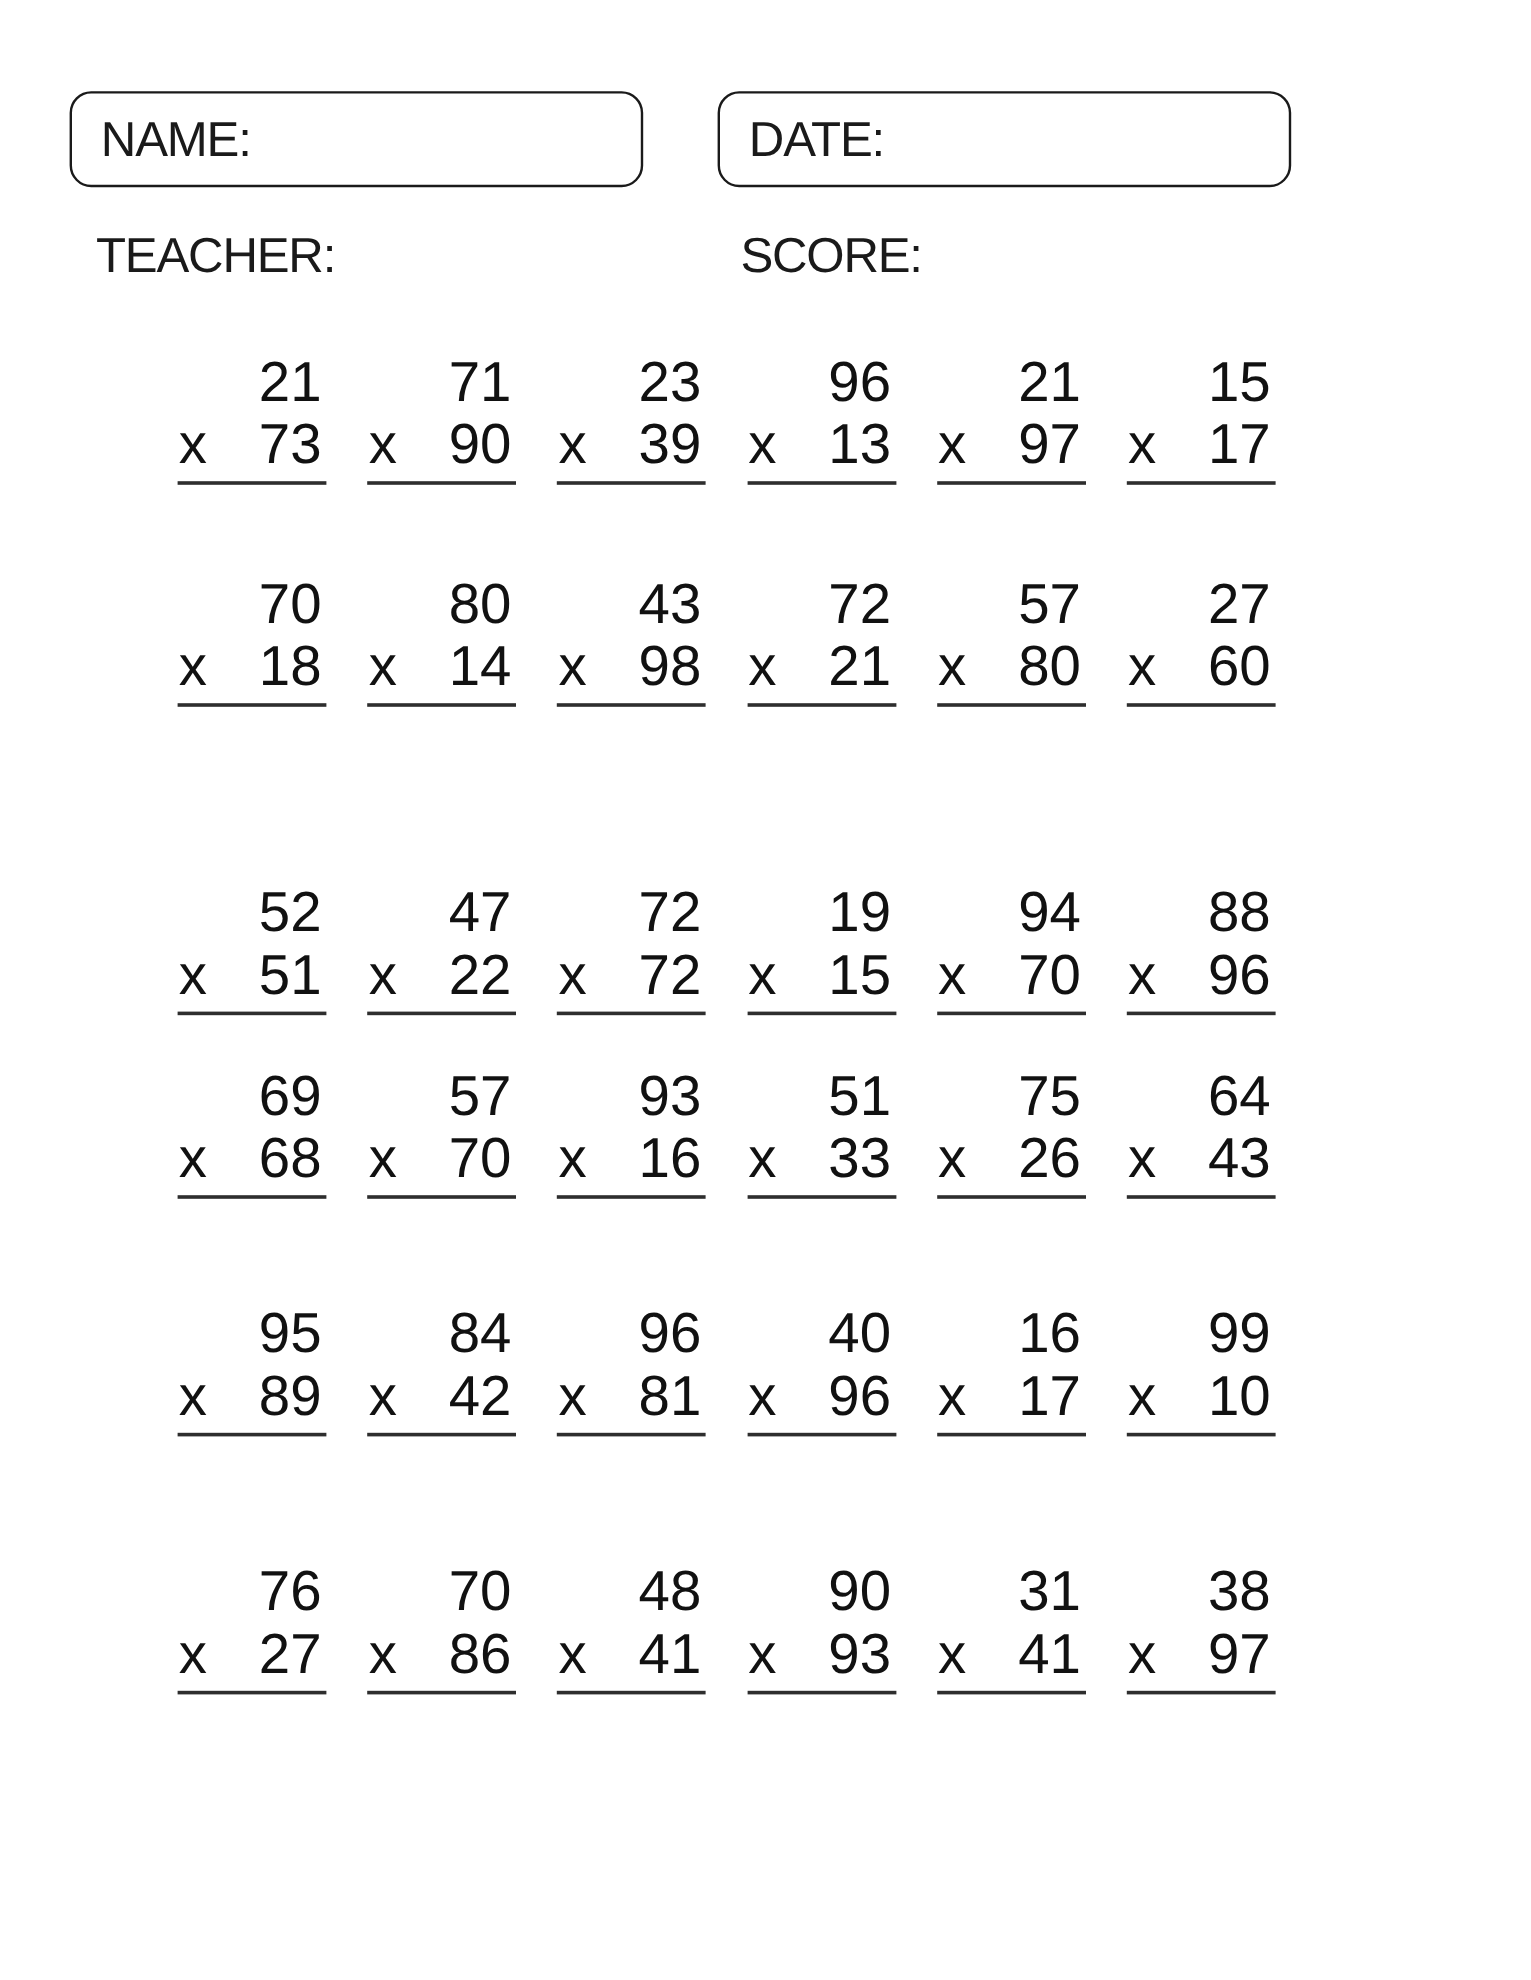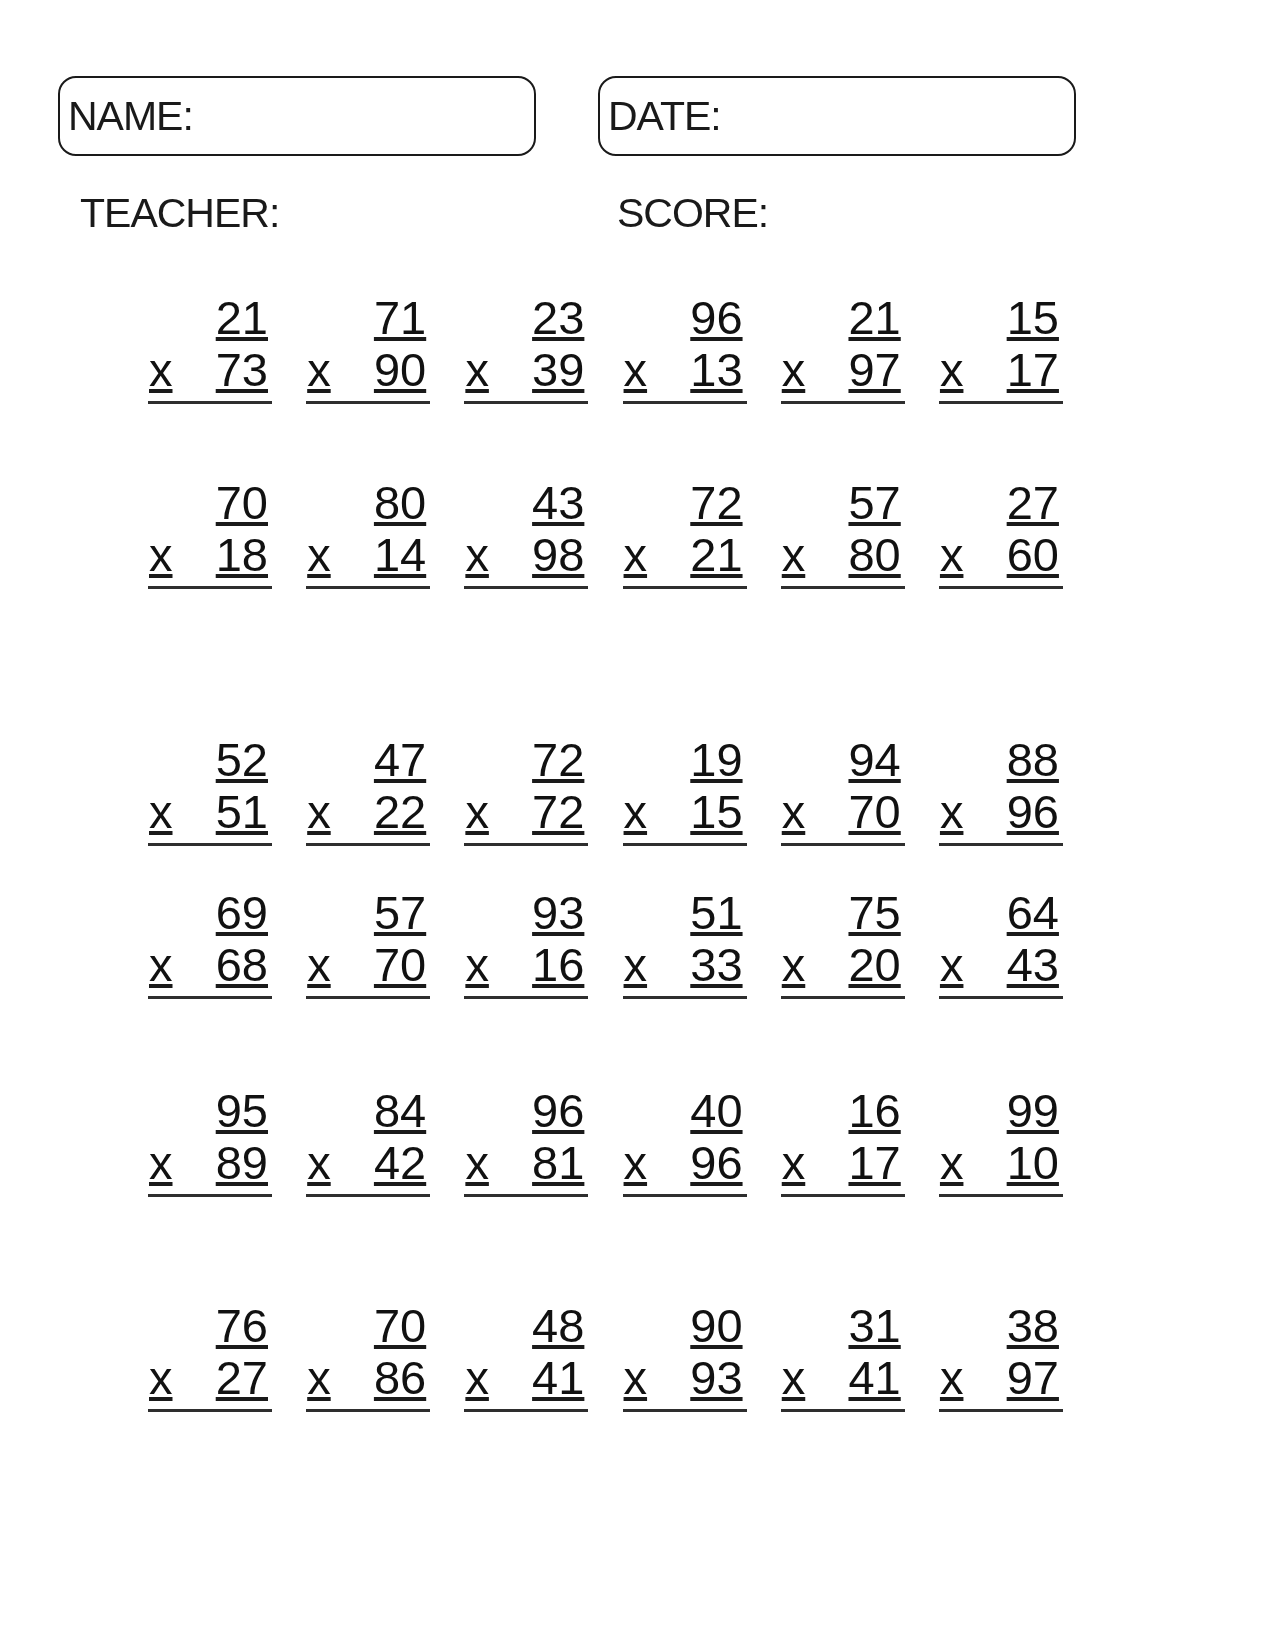--- a/index.html
+++ b/index.html
@@ -10,21 +10,21 @@
     font-family: "Liberation Sans", sans-serif;
     position: relative;
     overflow: hidden;
   }
   .field-box {
     position: absolute;
     width: 478px; height: 80px;
     border: 2.5px solid #1a1a1a;
     border-radius: 18px;
     display: flex; align-items: center;
-    padding-left: 8px;
+    padding-left: 24px;
     box-sizing: border-box;
     font-size: 41px;
     letter-spacing: -1px;
     background: #ffffff;
   }
   #name-box { left: 58px; top: 76px; }
   #date-box { left: 598px; top: 76px; }
   .plain-label {
     position: absolute;
     font-size: 41px;
@@ -33,21 +33,20 @@
   }
   #teacher-label { left: 80px; top: 190px; }
   #score-label  { left: 595px; top: 190px; margin-left: 22px; }
 
   .row {
     position: absolute;
     left: 148px;
     width: 915px;
     display: flex;
     justify-content: space-between;
-    text-decoration: underline;
   }
   .problem {
     width: 124px;
     font-size: 47px;
     line-height: 1.1;
     color: #111111;
   }
   .p-top { text-align: right; padding-right: 4px; }
   .p-bottom {
     display: flex;
@@ -227,21 +226,21 @@
         <div class="p-top">51</div>
         <div class="p-bottom">
           <span>x</span>
           <span>33</span>
         </div>
       </div>
       <div class="problem">
         <div class="p-top">75</div>
         <div class="p-bottom">
           <span>x</span>
-          <span>20</span>
+          <span>26</span>
         </div>
       </div>
       <div class="problem">
         <div class="p-top">64</div>
         <div class="p-bottom">
           <span>x</span>
           <span>43</span>
         </div>
       </div>
     </div>

